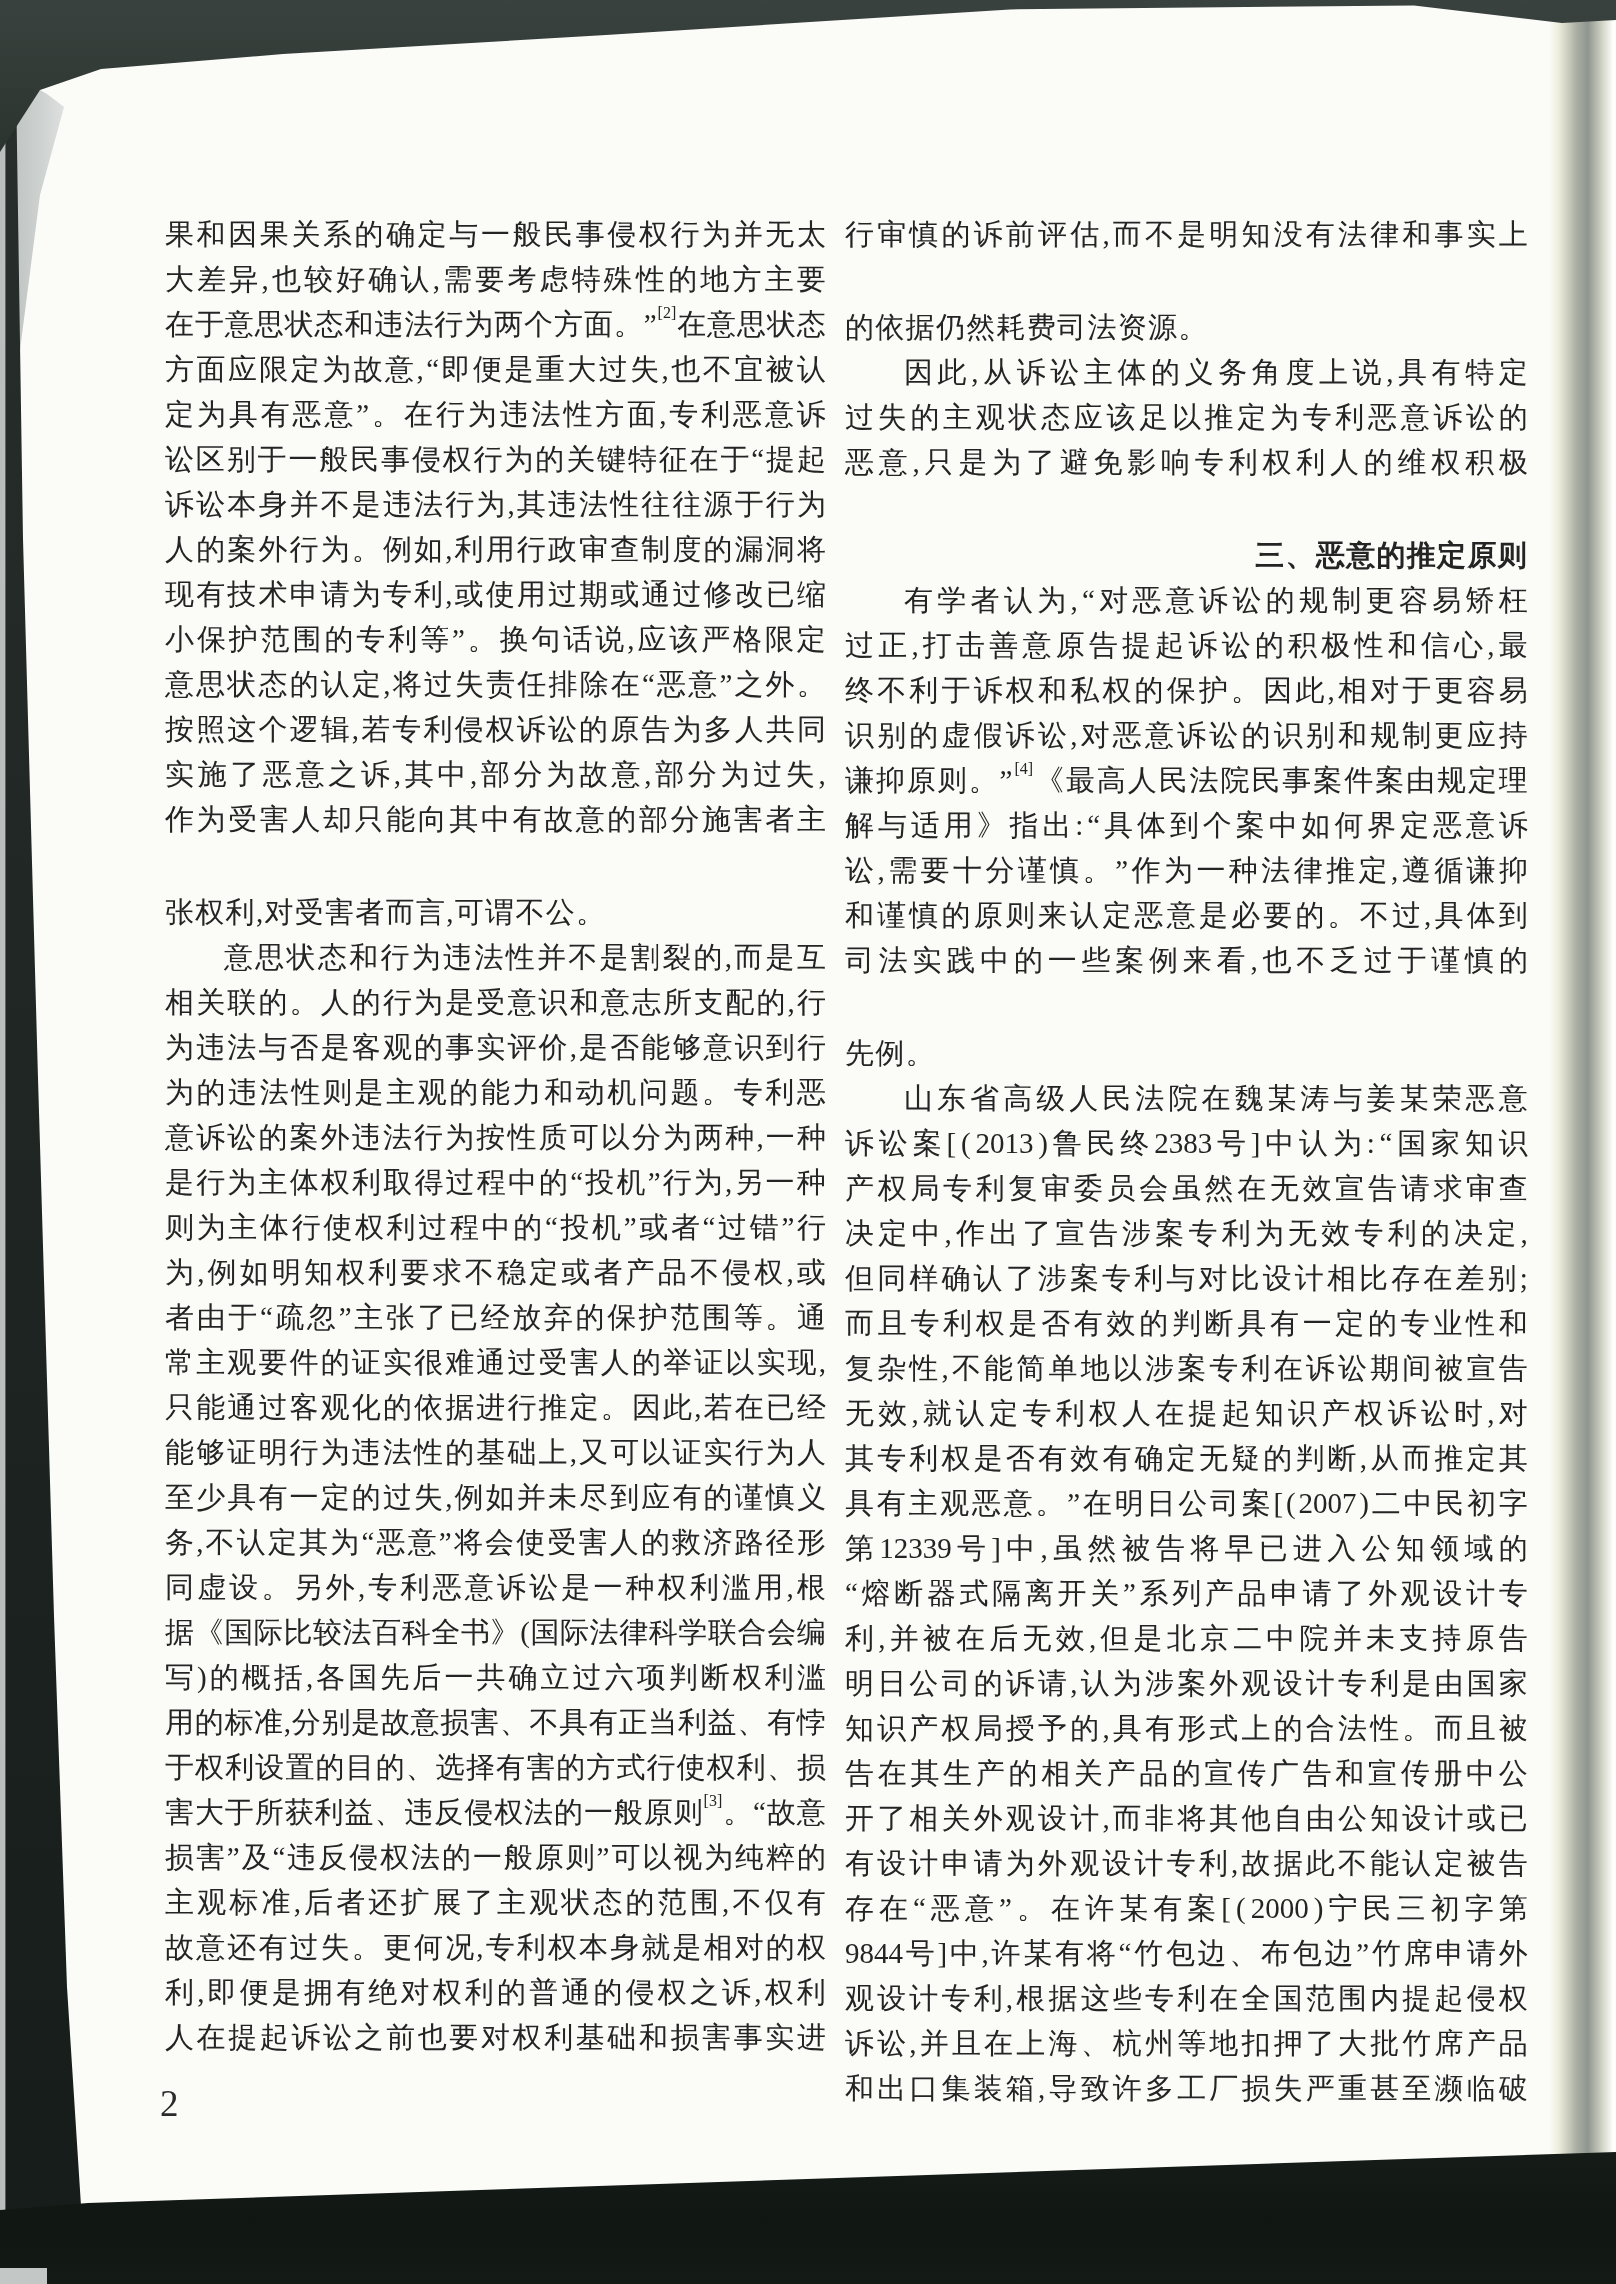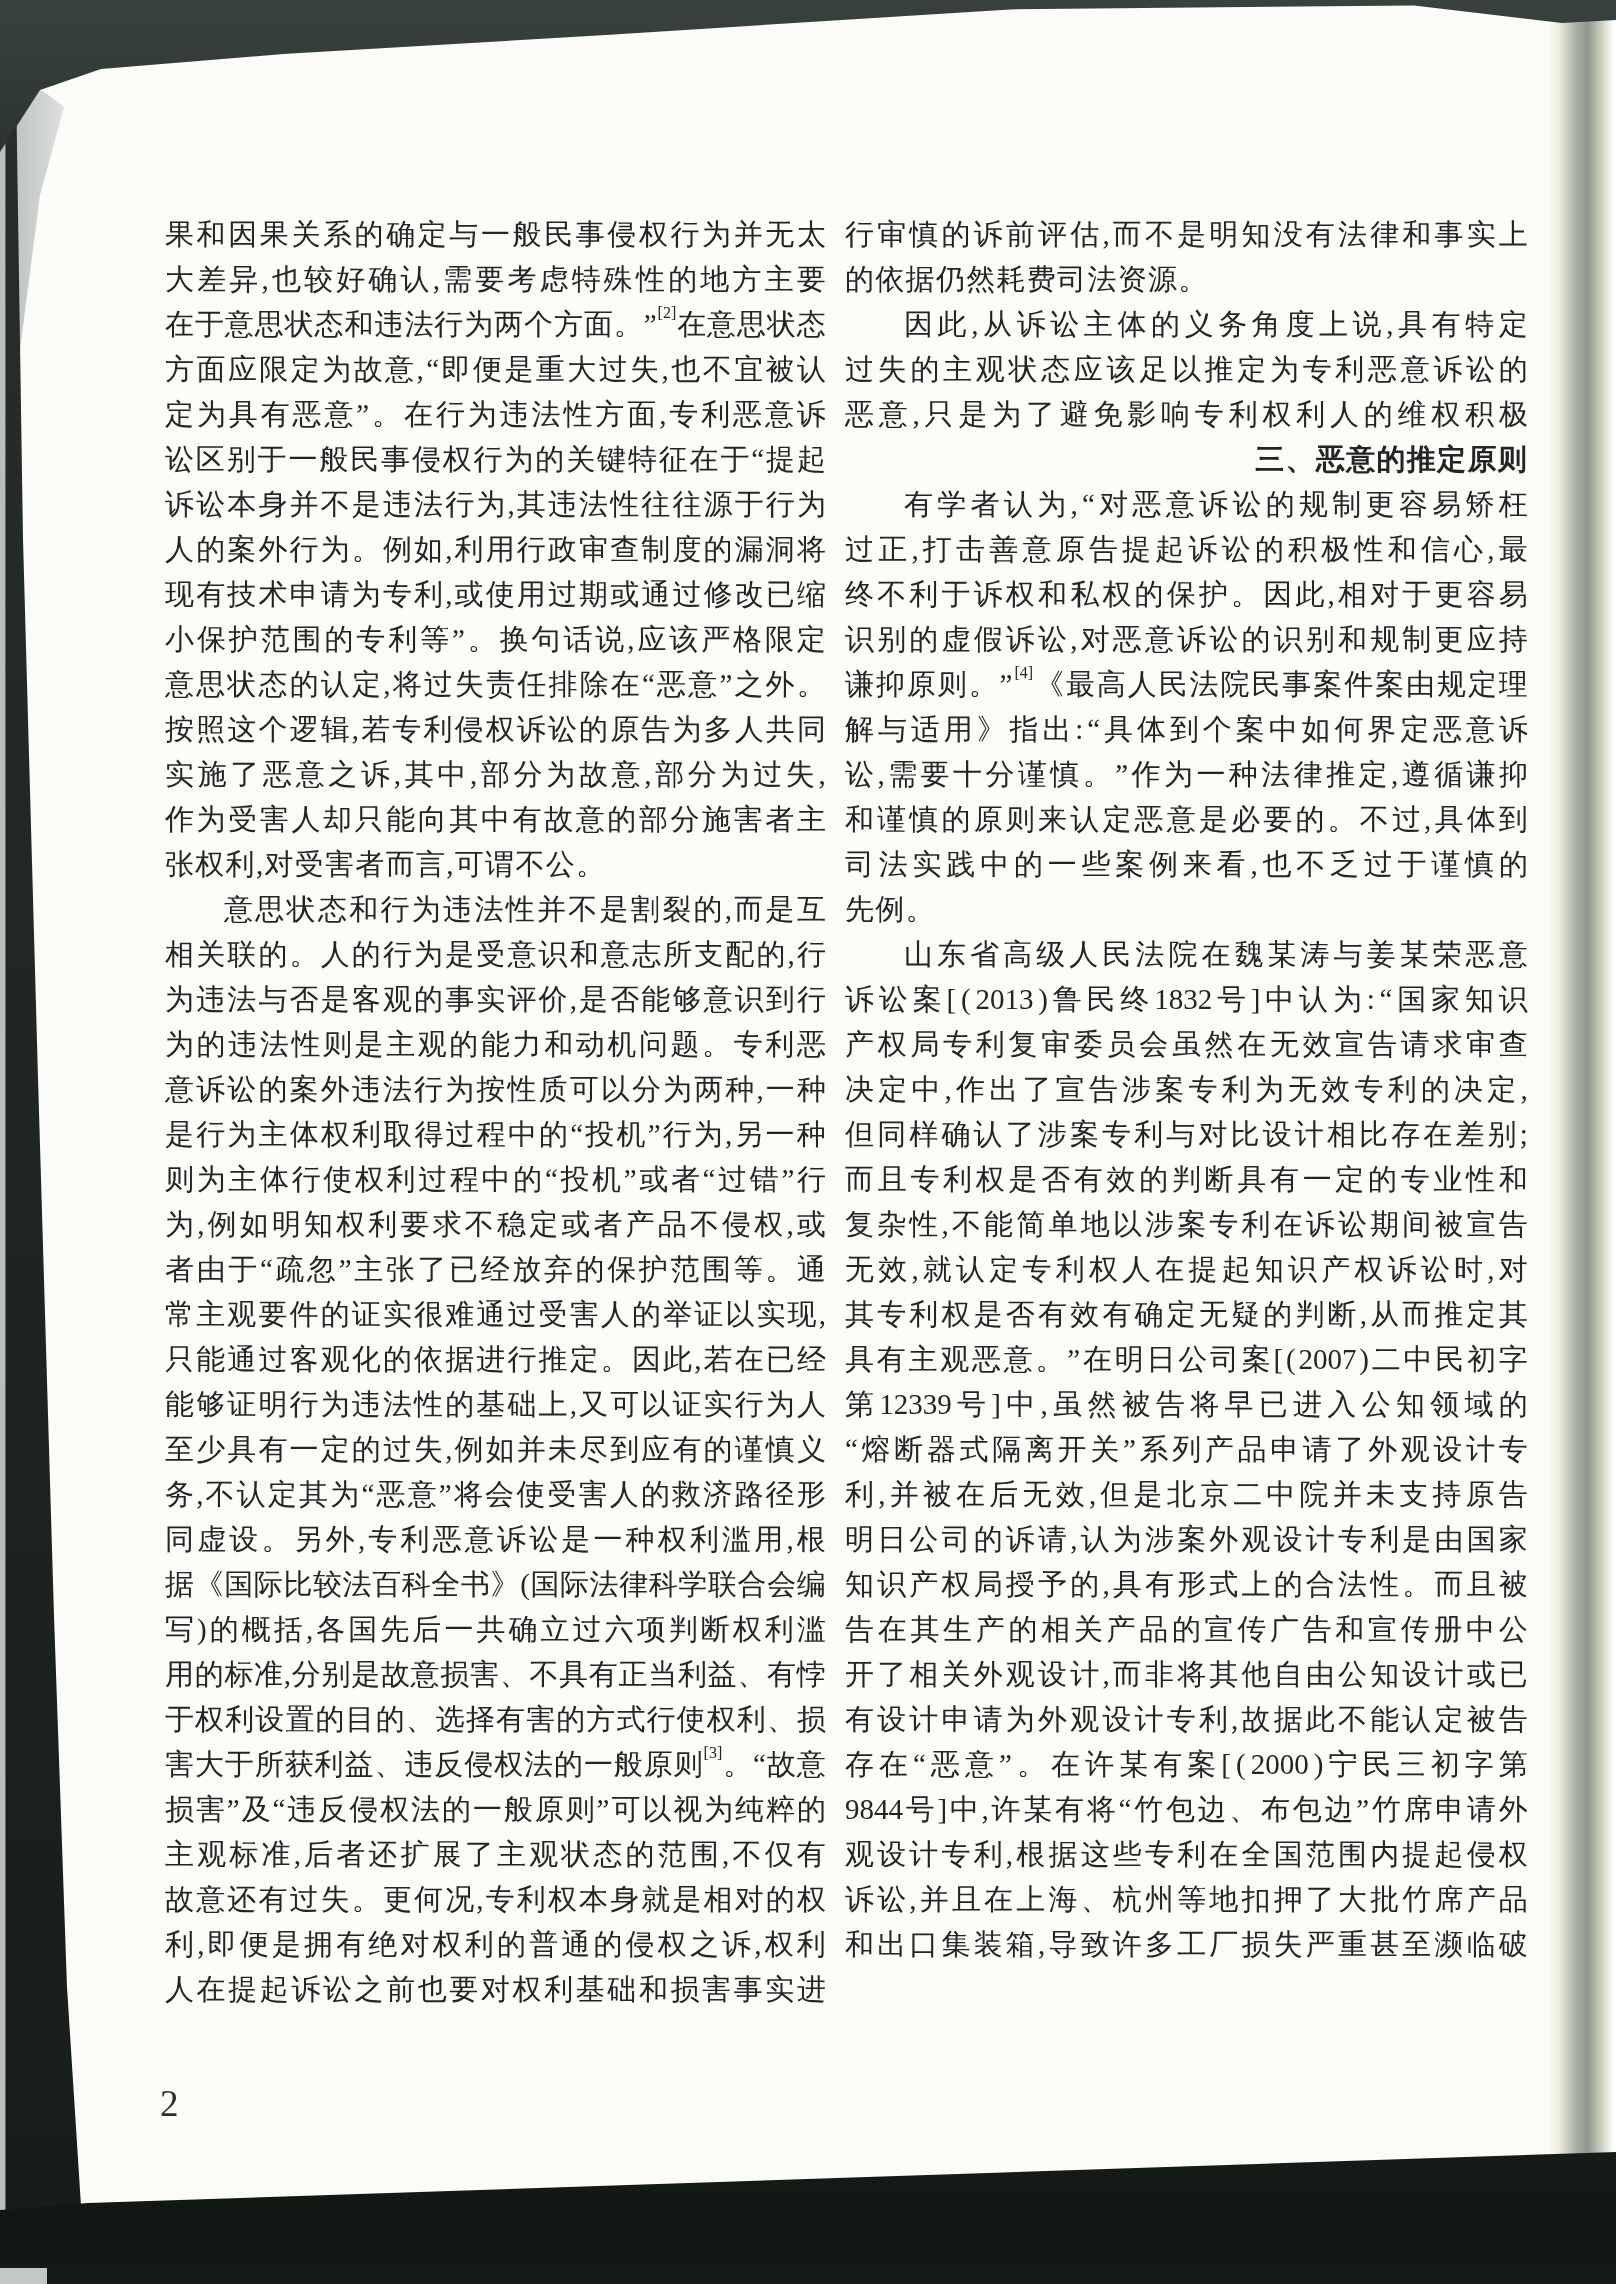--- a/index.html
+++ b/index.html
@@ -19,21 +19,21 @@
       background:linear-gradient(180deg,#3a423f,#2b332f);
       clip-path:polygon(0 0,1616px 0,1616px 20px,1562px 23px,1414px 5.4px,1010px 9.4px,606px 35px,283px 54px,101px 69px,40px 90px,0 152px);}
   .band-bottom{position:absolute;left:0;top:2148px;width:1616px;height:136px;
       background:linear-gradient(180deg,#161d19 0%,#101713 55%,#141b16 100%);
       clip-path:polygon(0 62px,88px 55px,1616px 4px,1616px 136px,0 136px);}
   .corner-bl{position:absolute;left:0;top:2268px;width:47px;height:16px;background:#c3c7c5;}
   
   .col{position:absolute;top:214px;left:165px;width:661px;color:#242424;}
   .col.right{left:845px;width:683px;}
   .line{height:45px;font-size:29px;line-height:40px;display:flex;justify-content:space-between;align-items:flex-start;}
-  .line.end{display:block;letter-spacing:1.3px;}
+  .line.end{display:block;letter-spacing:1.3px;margin-top:48px;}
   .line.indent{padding-left:59px;}
   .line.bold{font-weight:700;text-align:right;}
   .line span{display:inline-block;}
   .line sup{font-size:16px;line-height:1;margin-top:1.3px;}
   .pagenum{position:absolute;left:160px;top:2085px;font-size:37px;line-height:1;color:#2b2b2b;
       font-family:"Liberation Serif","DejaVu Serif",serif;}
 </style>
 </head>
 <body>
 
@@ -1325,21 +1325,21 @@
         <span>诉</span>
         <span>讼</span>
         <span>案</span>
         <span>[</span>
         <span>(</span>
         <span>2013</span>
         <span>)</span>
         <span>鲁</span>
         <span>民</span>
         <span>终</span>
-        <span>1832</span>
+        <span>2383</span>
         <span>号</span>
         <span>]</span>
         <span>中</span>
         <span>认</span>
         <span>为</span>
         <span>:</span>
         <span>“</span>
         <span>国</span>
         <span>家</span>
         <span>知</span>

